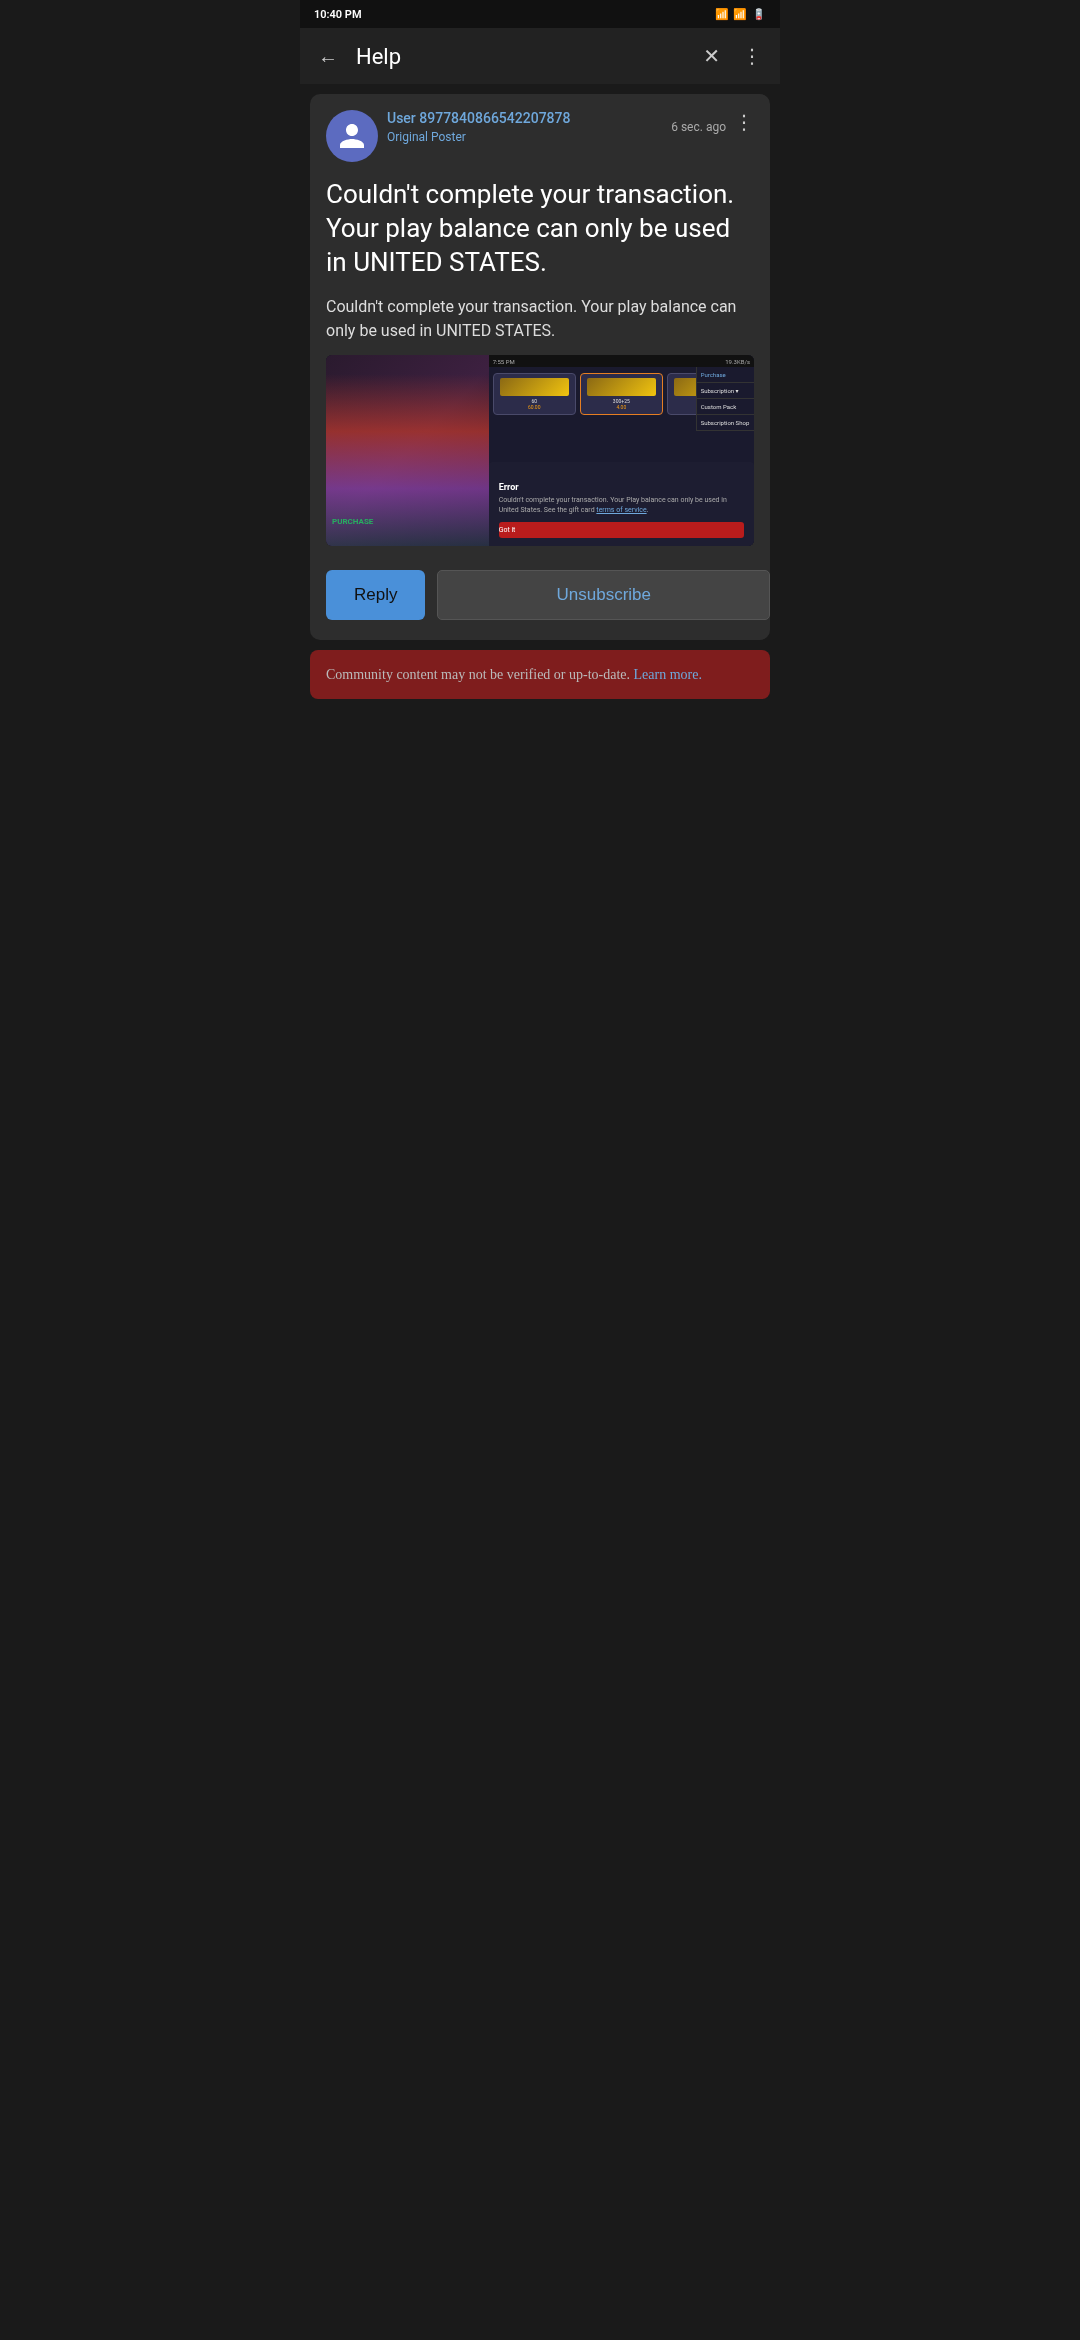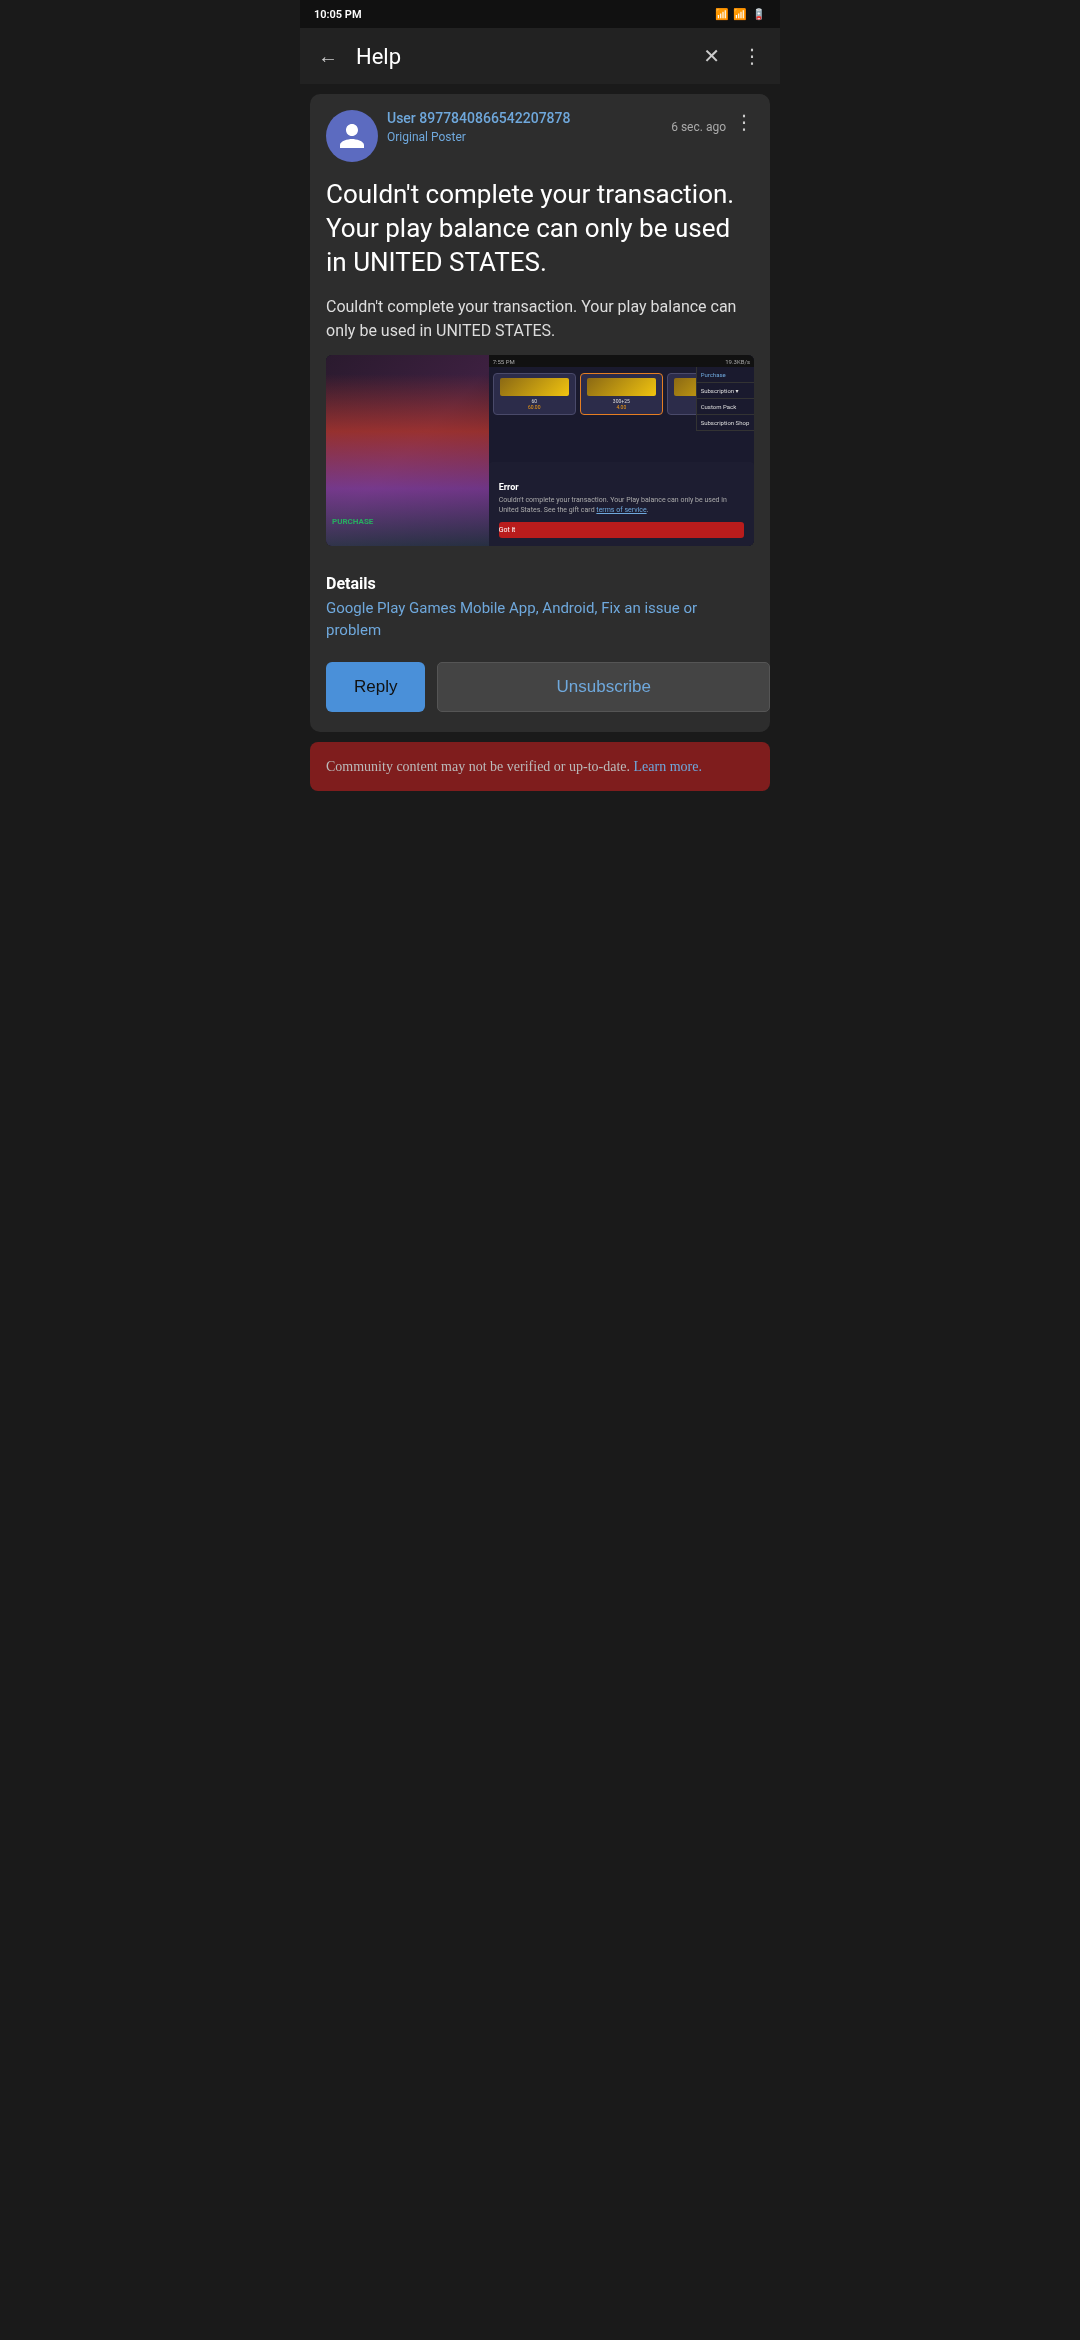--- a/index.html
+++ b/index.html
@@ -319,21 +319,21 @@
       text-decoration: none;
     }
 
     
     .bottom-space { height: 20px; }
   </style>
 </head>
 <body>
 
 <div class="status-bar">
-  <span class="status-left">10:05 PM</span>
+  <span class="status-left">10:40 PM</span>
   <span class="status-right">
     <span>📶</span>
     <span>📶</span>
     <span>🪫</span>
   </span>
 </div>
 
 <div class="top-bar">
   <span class="top-bar-icon">←</span>
   <span class="top-bar-title">Help</span>
@@ -406,24 +406,20 @@
         <div class="ss-sidenav">
           <div class="ss-nav-item active">Purchase</div>
           <div class="ss-nav-item">Subscription ▾</div>
           <div class="ss-nav-item">Custom Pack</div>
           <div class="ss-nav-item">Subscription Shop</div>
         </div>
       </div>
     </div>
   </div>
 
-  <div class="details-section">
-    <div class="details-label">Details</div>
-    <div class="details-value">Google Play Games Mobile App, Android, Fix an issue or problem</div>
-  </div>
 
   <div class="buttons-row">
     <button class="btn-reply">Reply</button>
     <button class="btn-unsubscribe">Unsubscribe</button>
   </div>
 
 </div>
 
 <div class="community-notice">
   <span>Community content may not be verified or up-to-date.</span>

